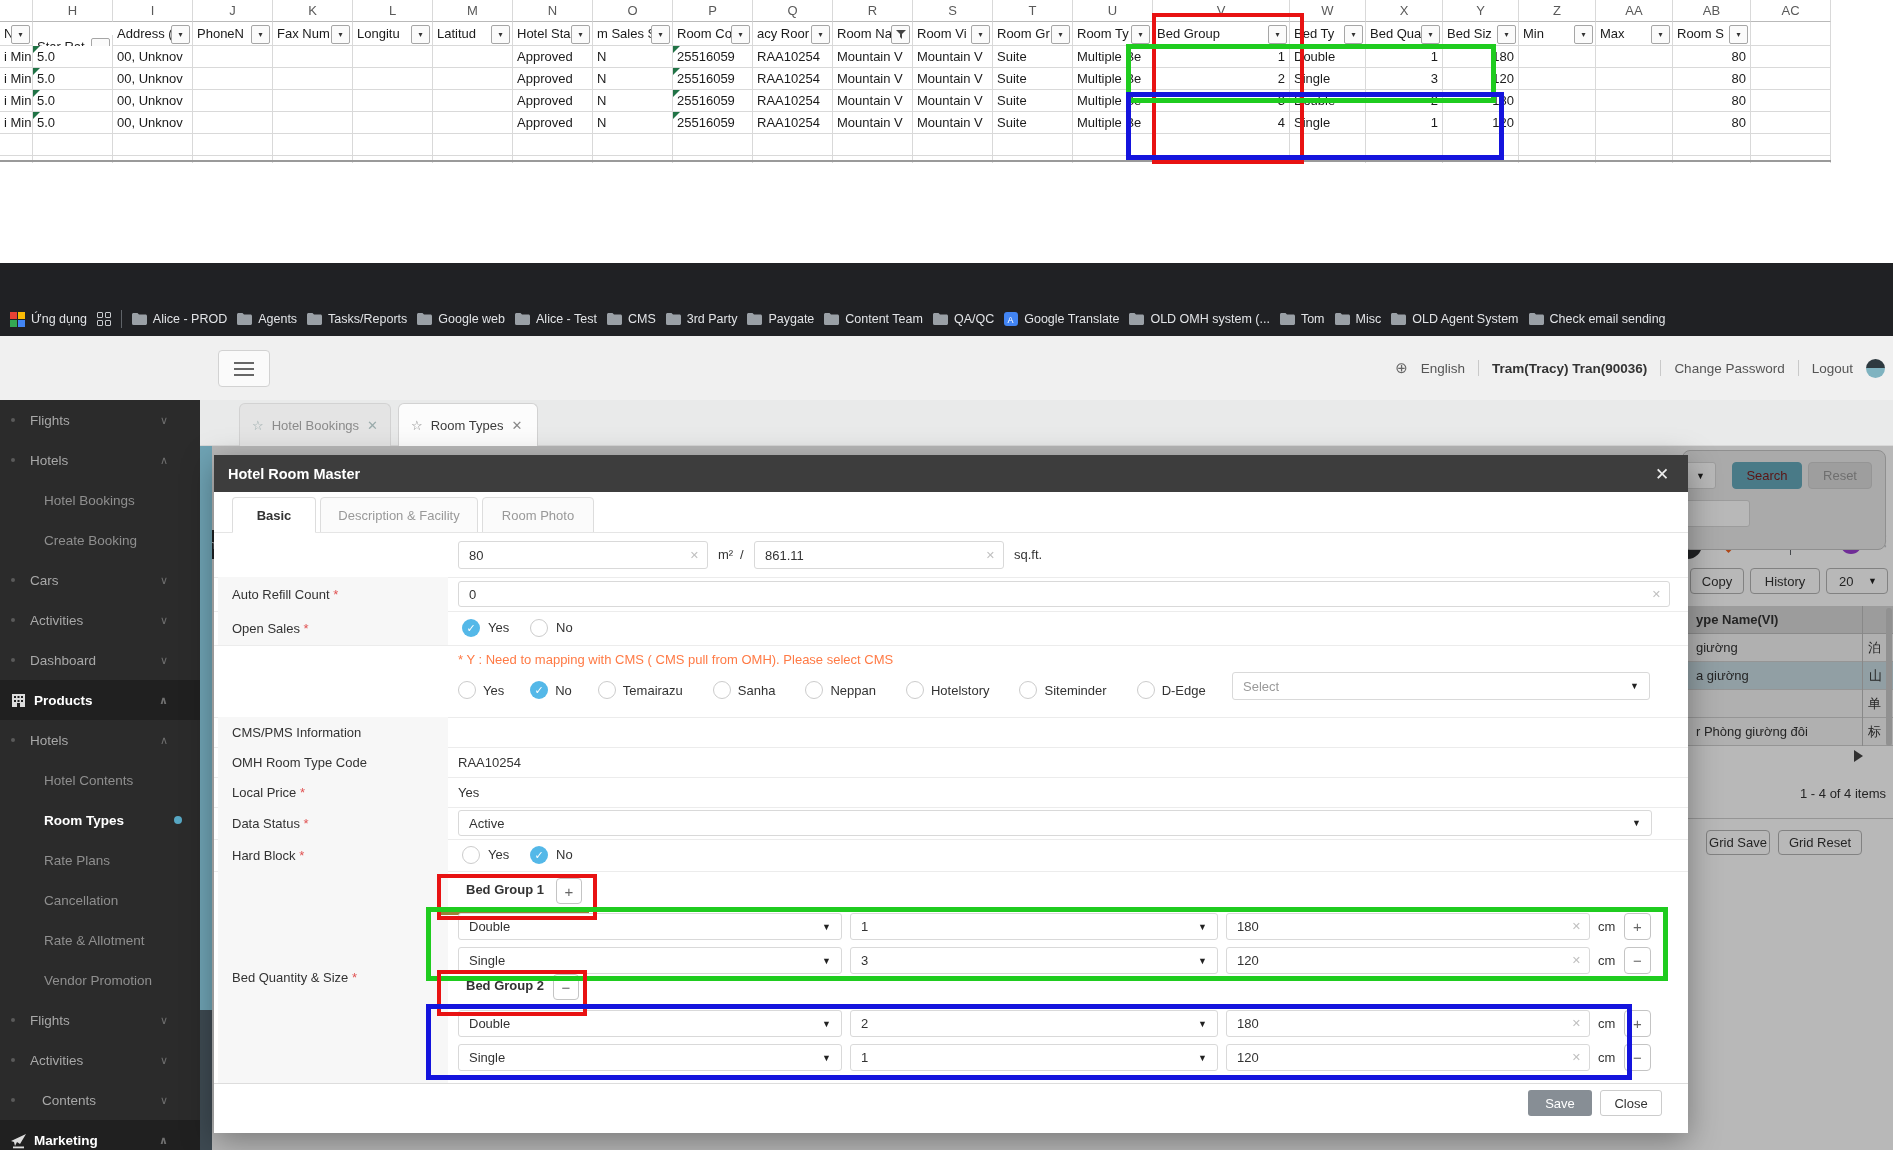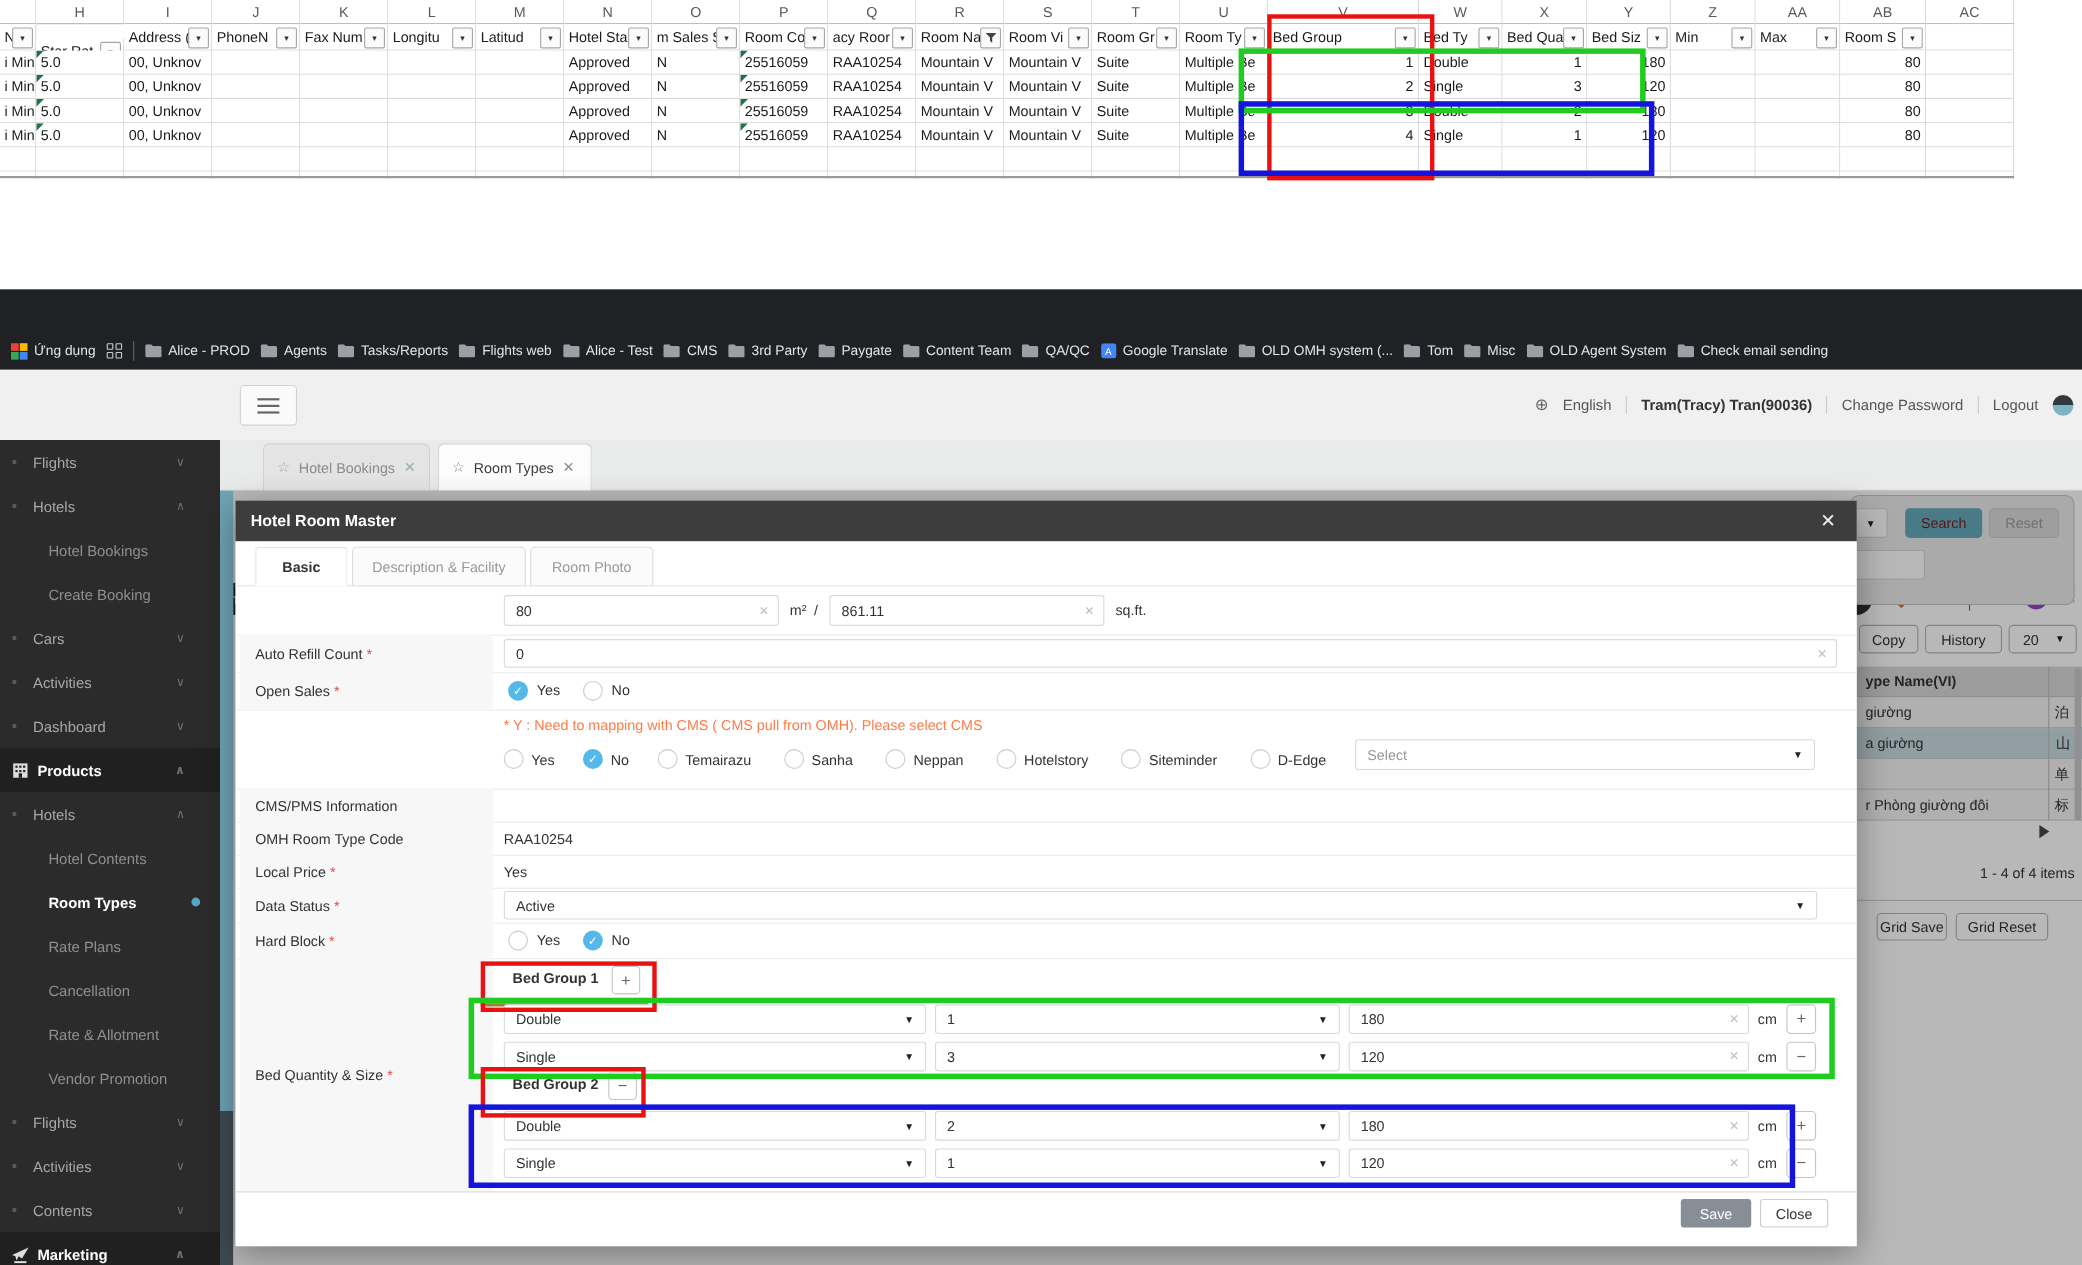--- a/index.html
+++ b/index.html
@@ -341,21 +341,21 @@
       <div class="bm">
         <svg class="folder" viewBox="0 0 15 12">
           <path d="M0 1.5C0 .7.7 0 1.5 0h4L7 1.5h6.5c.8 0 1.5.7 1.5 1.5v7.5c0 .8-.7 1.5-1.5 1.5h-12A1.5 1.5 0 0 1 0 10.5z"></path>
         </svg>
         <span>Tasks/Reports</span>
       </div>
       <div class="bm">
         <svg class="folder" viewBox="0 0 15 12">
           <path d="M0 1.5C0 .7.7 0 1.5 0h4L7 1.5h6.5c.8 0 1.5.7 1.5 1.5v7.5c0 .8-.7 1.5-1.5 1.5h-12A1.5 1.5 0 0 1 0 10.5z"></path>
         </svg>
-        <span>Flights web</span>
+        <span>Google web</span>
       </div>
       <div class="bm">
         <svg class="folder" viewBox="0 0 15 12">
           <path d="M0 1.5C0 .7.7 0 1.5 0h4L7 1.5h6.5c.8 0 1.5.7 1.5 1.5v7.5c0 .8-.7 1.5-1.5 1.5h-12A1.5 1.5 0 0 1 0 10.5z"></path>
         </svg>
         <span>Alice - Test</span>
       </div>
       <div class="bm">
         <svg class="folder" viewBox="0 0 15 12">
           <path d="M0 1.5C0 .7.7 0 1.5 0h4L7 1.5h6.5c.8 0 1.5.7 1.5 1.5v7.5c0 .8-.7 1.5-1.5 1.5h-12A1.5 1.5 0 0 1 0 10.5z"></path>
@@ -534,21 +534,21 @@
         <span style="margin-left: 30px;">Flights</span>
         <div class="sb-chev">∨</div>
       </div>
       <div class="sb-item" style="top: 640px;">
         <div class="sb-dot"></div>
         <span style="margin-left: 30px;">Activities</span>
         <div class="sb-chev">∨</div>
       </div>
       <div class="sb-item" style="top: 680px;">
         <div class="sb-dot"></div>
-        <span style="margin-left: 30px;">Contents</span>
+        <span style="margin-left: 42px;">Contents</span>
         <div class="sb-chev">∨</div>
       </div>
       <div class="sb-item" style="top: 720px; background: rgb(32, 32, 32); color: rgb(255, 255, 255); font-weight: bold;">
         <div style="margin-left: 6px; width: 24px; display: flex; justify-content: center;">
           <svg width="17" height="17" viewBox="0 0 17 17">
             <polygon points="1,9 16,2 10,12 7,10 5,14 4,10" fill="#ddd"></polygon>
             <rect x="3" y="14.5" width="11" height="1.8" fill="#ddd"></rect>
           </svg>
         </div>
         <span style="margin-left: 4px;">Marketing</span>

